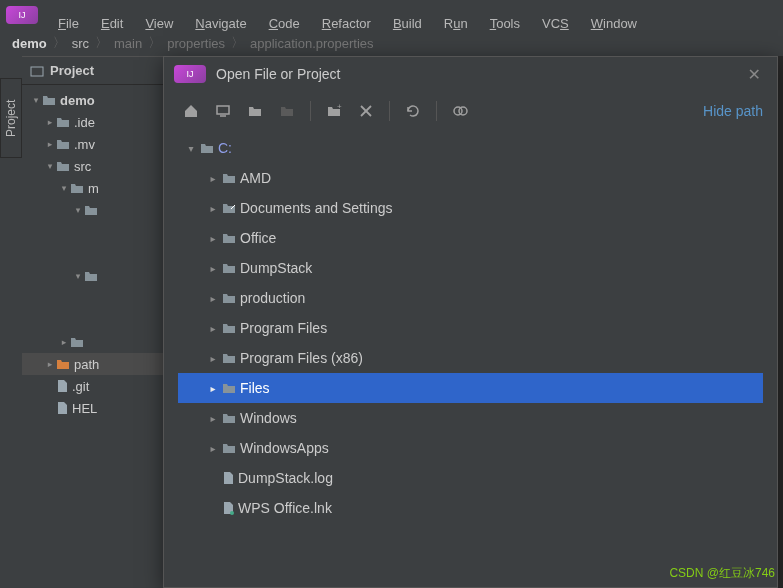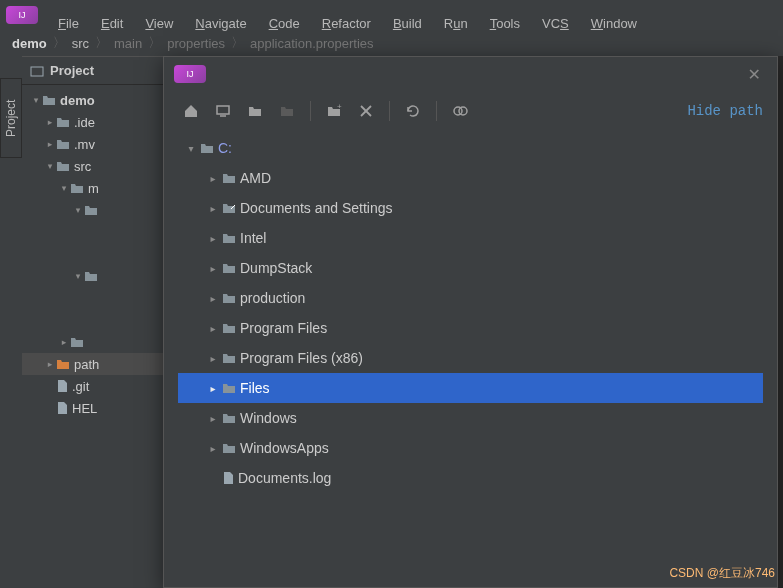--- a/index.html
+++ b/index.html
@@ -40,34 +40,34 @@
   
   
   .dialog { position:absolute; left:163px; top:56px; width:615px; height:532px; background:#3c3f41; border:1px solid #555; box-shadow:0 4px 20px rgba(0,0,0,0.5); display:flex; flex-direction:column;}
   .dlg-title { height:34px; display:flex; align-items:center; padding:0 10px; gap:8px; color:#ccc; font-size:14px;}
   .dlg-title .app-icon { margin-right:2px; }
   .dlg-close { margin-left:auto; color:#888; font-size:16px; cursor:pointer; padding:4px 6px;}
   .dlg-toolbar { height:40px; display:flex; align-items:center; padding:0 14px; gap:6px; }
   .tb-btn { width:26px; height:26px; display:flex; align-items:center; justify-content:center; color:#a0a0a0; cursor:pointer; border-radius:2px;}
   .tb-sep { width:1px; height:20px; background:#555; margin:0 4px;}
   .tb-btn.disabled { color:#5a5a5a; }
-  .hide-path { margin-left:auto; color:#5894c8; font-size:14px; cursor:pointer;font-family:Liberation Mono, monospace;}
+  .hide-path { margin-left:auto; color:#5894c8; font-size:14px; cursor:pointer;}
   
   .path-row { padding: 0 14px 8px 14px; display:flex; gap:0;}
   .path-input { flex:1; height:28px; background:#45494a; border:1px solid #5e6060; color:#ccc; padding:0 10px; font-size:13px; outline:none;}
   .path-dd { width:26px; height:28px; background:#4c5052; border:1px solid #5e6060; border-left:none; display:flex; align-items:center; justify-content:center; color:#aaa; cursor:pointer;}
   
   .file-tree { flex:1; overflow:auto; padding:2px 14px;}
   .ft-row { display:flex; align-items:center; height:30px; color:#ccc; font-size:14px; cursor:default; border-radius:0;}
   .ft-row.selected { background:#2f65ca; color:#fff;}
   .ft-row.selected .folder-icon, .ft-row.selected .expander { color:#eee;}
   .ft-row .expander { width:14px; text-align:center; color:#8a8a8a; font-size:10px; margin-right:2px;}
   .drive-label { color:#8f9ee8; }
   
-  .watermark { position:absolute; right:8px; bottom:6px; color:#fdba74; font-size:12px; pointer-events:none;}
+  .watermark { position:absolute; right:8px; bottom:6px; color:#84cc16; font-size:12px; pointer-events:none;}
   
   svg { display:block; }
 </style>
 </head>
 <body>
 
 <div class="menubar">
   <div class="app-icon">IJ</div>
   <div class="menu-item"><u>F</u>ile</div>
   <div class="menu-item"><u>E</u>dit</div>
@@ -237,20 +237,21 @@
           <span class="node-label">HEL</span>
         </div>
       </div>
   </div>
   <div class="editor-area"></div>
 </div>
 
 <div class="dialog">
   <div class="dlg-title">
     <div class="app-icon">IJ</div>
+    <span>Open File or Project</span>
     <span class="dlg-close">✕</span>
   </div>
   <div class="dlg-toolbar">
     <div class="tb-btn">
         <svg width="16" height="16">
           <path d="M2 8 L8 2 L14 8 L14 14 L2 14 Z" fill="#a0a0a0"></path>
         </svg>
       </div>
     <div class="tb-btn">
         <svg width="16" height="16">
@@ -330,21 +331,21 @@
         <span class="">Documents and Settings</span>
       </div>
       <div class="ft-row">
         <span class="indent" style="width:28px"></span>
         <span class="expander">▸</span>
         <span class="folder-icon">
           <svg width="14" height="12">
             <path d="M1 2 L5 2 L6 4 L13 4 L13 11 L1 11 Z" fill="#87939a"></path>
           </svg>
         </span>
-        <span class="">Intel</span>
+        <span class="">Office</span>
       </div>
       <div class="ft-row">
         <span class="indent" style="width:28px"></span>
         <span class="expander">▸</span>
         <span class="folder-icon">
           <svg width="14" height="12">
             <path d="M1 2 L5 2 L6 4 L13 4 L13 11 L1 11 Z" fill="#87939a"></path>
           </svg>
         </span>
         <span class="">DumpStack</span>
@@ -410,18 +411,29 @@
         <span class="">WindowsApps</span>
       </div>
       <div class="ft-row">
         <span class="indent" style="width:28px"></span>
         <span class="expander"></span>
         <span class="file-icon">
           <svg width="12" height="14">
             <path d="M2 1 L8 1 L11 4 L11 13 L2 13 Z" fill="#9aa7b0"></path>
           </svg>
         </span>
-        <span class="">Documents.log</span>
+        <span class="">DumpStack.log</span>
+      </div>
+      <div class="ft-row">
+        <span class="indent" style="width:28px"></span>
+        <span class="expander"></span>
+        <span class="file-icon">
+          <svg width="12" height="14">
+            <path d="M2 1 L8 1 L11 4 L11 13 L2 13 Z" fill="#9aa7b0"></path>
+            <circle cx="10" cy="12" r="2" fill="#4a8"></circle>
+          </svg>
+        </span>
+        <span class="">WPS Office.lnk</span>
       </div>
     </div>
 </div>
 
 <div class="watermark">CSDN @红豆冰746</div>
 
 </body></html>

